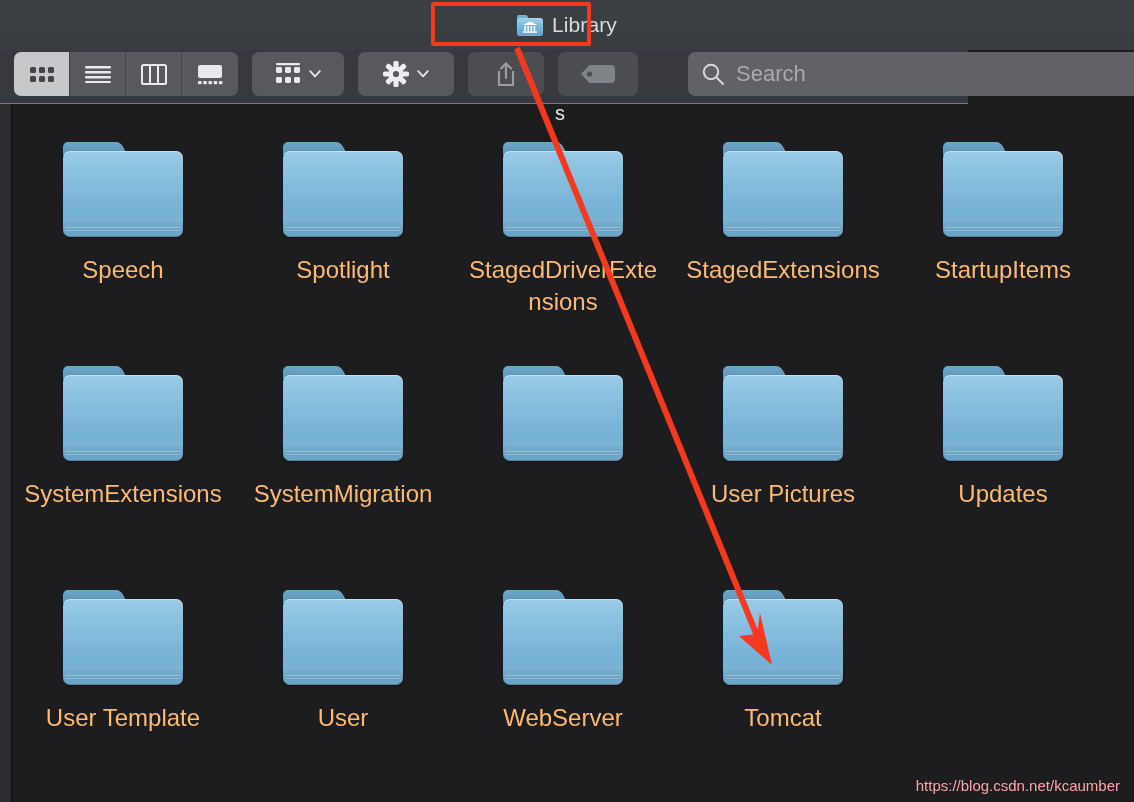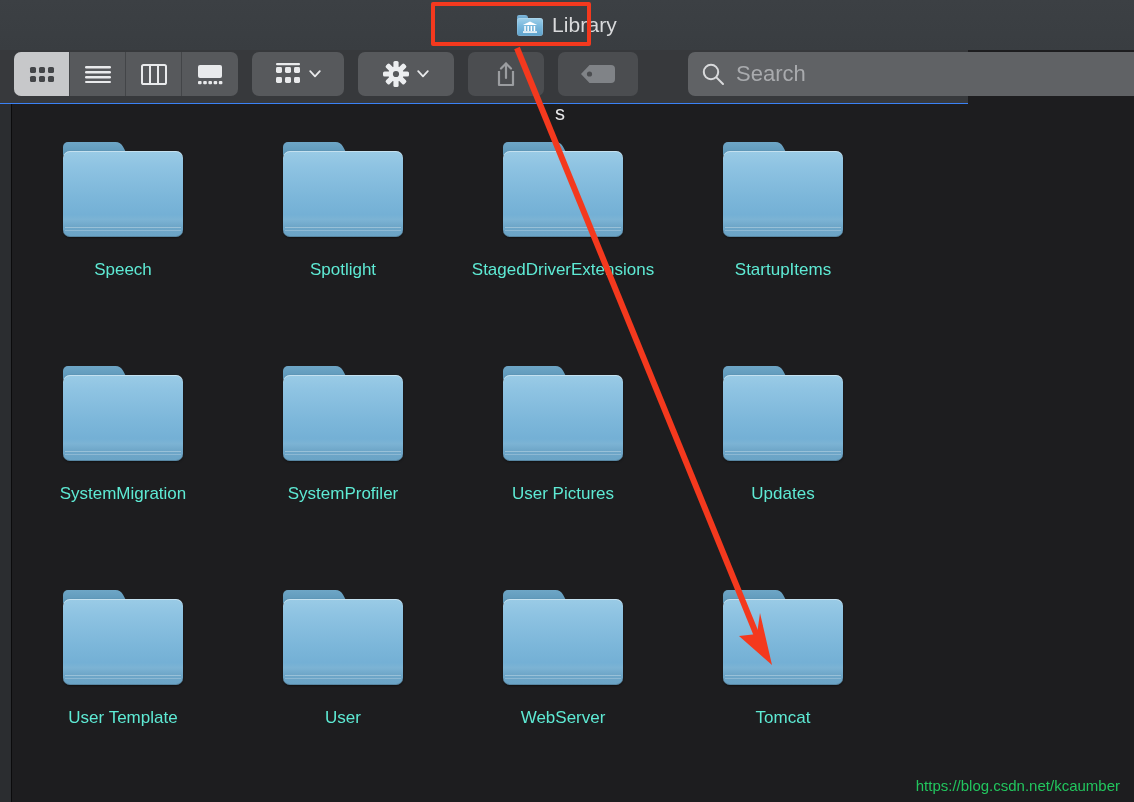--- a/index.html
+++ b/index.html
@@ -255,42 +255,42 @@
   .folder .body:after {
     content: "";
     position: absolute;
     left: 2px; right: 2px;
     bottom: 6px;
     height: 1px;
     background: rgba(255,255,255,.22);
   }
   .label {
     margin-top: 17px;
-    font-size: 17px;
-    color: #5eead4;
+    font-size: 24px;
+    color: #fdba74;
     text-align: center;
     line-height: 32px;
     max-width: 200px;
     word-break: break-all;
   }
 
   
   .overlay {
     position: absolute;
     left: 0; top: 0;
     width: 1134px; height: 802px;
     pointer-events: none;
   }
 
   .watermark {
     position: absolute;
     right: 14px;
     bottom: 8px;
     font-size: 15px;
-    color: #22c55e;
+    color: #fca5a5;
   }
 </style>
 </head>
 <body>
 
 <div id="window">
 
   <div class="titlebar">
     <div class="title-wrap">
       <span class="lib-icon">
@@ -444,38 +444,51 @@
               <span class="tab"></span>
               <span class="body"></span>
             </div>
           <div class="label">StagedDriverExtensions</div>
         </div>
         <div class="cell">
           <div class="folder">
               <span class="tab"></span>
               <span class="body"></span>
             </div>
+          <div class="label">StagedExtensions</div>
+        </div>
+        <div class="cell">
+          <div class="folder">
+              <span class="tab"></span>
+              <span class="body"></span>
+            </div>
           <div class="label">StartupItems</div>
         </div>
       </div>
 
       <div class="grid-row">
         <div class="cell">
           <div class="folder">
               <span class="tab"></span>
               <span class="body"></span>
             </div>
+          <div class="label">SystemExtensions</div>
+        </div>
+        <div class="cell">
+          <div class="folder">
+              <span class="tab"></span>
+              <span class="body"></span>
+            </div>
           <div class="label">SystemMigration</div>
         </div>
         <div class="cell">
           <div class="folder">
               <span class="tab"></span>
               <span class="body"></span>
             </div>
-          <div class="label">SystemProfiler</div>
         </div>
         <div class="cell">
           <div class="folder">
               <span class="tab"></span>
               <span class="body"></span>
             </div>
           <div class="label">User Pictures</div>
         </div>
         <div class="cell">
           <div class="folder">

